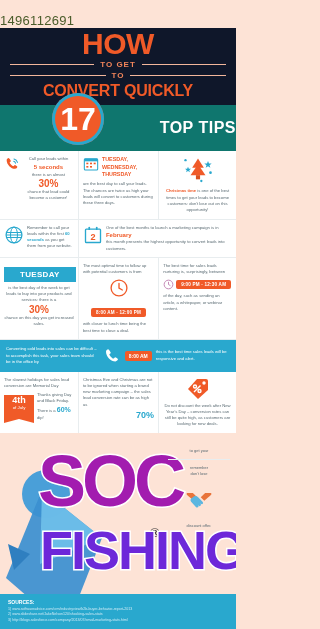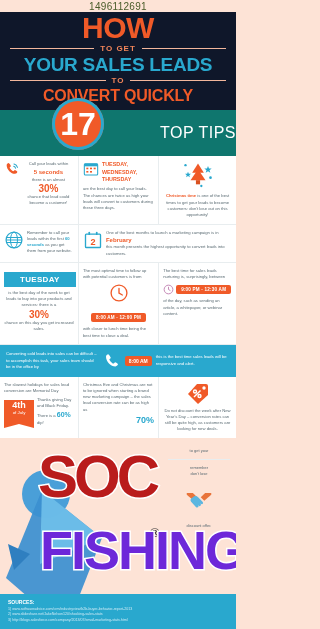--- a/index.html
+++ b/index.html
@@ -6,22 +6,22 @@
   body{
     width:236px;height:629px;overflow:hidden;position:relative;
     background:#fde3d6;
     font-family:"Liberation Sans","DejaVu Sans",sans-serif;
     -webkit-font-smoothing:antialiased;
   }
   .sheet{position:absolute;inset:0;}
 
   
   .imgid{
-    text-align:center;font-size:10px;color:#4a5c2a;letter-spacing:.3px;
-    padding-top:1px;font-family:"Liberation Sans",sans-serif;
+    text-align:left;font-size:13px;color:#4a5c2a;letter-spacing:.3px;
+    padding-top:13px;font-family:"Liberation Sans",sans-serif;
   }
 
   
   .header{background:#0f172a;padding:1px 0 6px;text-align:center;}
   .h-how{
     font-size:30px;line-height:.98;font-weight:bold;color:#f05a28;
     letter-spacing:-.5px;font-family:"Liberation Sans Narrow","Liberation Sans",sans-serif;
     text-transform:uppercase;
   }
   .h-rule{display:flex;align-items:center;justify-content:center;gap:6px;margin:2px 10px;}
@@ -41,21 +41,21 @@
     background:#0f766e;height:46px;position:relative;
     display:flex;align-items:center;justify-content:flex-end;gap:10px;
   }
   .badge17{
     position:absolute;left:52px;top:-12px;width:52px;height:52px;border-radius:50%;
     background:#f05a28;color:#fff;font-size:32px;font-weight:bold;
     display:flex;align-items:center;justify-content:center;line-height:1;
     box-shadow:0 0 0 3px #29a8ce inset;
   }
   .toptips{
-    color:#fff;font-size:16px;font-weight:normal;letter-spacing:.5px;
+    color:#fff;font-size:16px;font-weight:bold;letter-spacing:.5px;
     text-transform:uppercase;
   }
 
   
   .grid{background:#fff;}
   .row{display:flex;border-bottom:1px solid #e8edef;justify-content:flex-end;}
   .cell{padding:5px 4px;box-sizing:border-box;position:relative;}
   .cell + .cell{border-left:1px solid #e8edef;}
   .c1{width:33%;}
   .c2{width:34%;}
@@ -87,22 +87,22 @@
   }
   .callout .txt{color:#fff;font-size:4.2px;line-height:1.55;}
   .clockpill{
     background:#f05a28;color:#fff;font-size:5px;font-weight:bold;
     padding:2px 4px;border-radius:2px;white-space:nowrap;
   }
 
   
   .wm{position:absolute;left:0;right:0;bottom:0;top:430px;pointer-events:none;}
   .wm-soc{
-    position:absolute;left:38px;top:22px;font-size:60px;line-height:.82;
-    font-weight:bold;color:#b91c1c;letter-spacing:-4px;
+    position:absolute;left:38px;top:22px;font-size:72px;line-height:.82;
+    font-weight:bold;color:#a21caf;letter-spacing:-4px;
     -webkit-text-stroke:3px #fff;paint-order:stroke fill;
   }
   .wm-fish{
     position:absolute;left:40px;top:98px;font-size:54px;line-height:.85;
     font-weight:bold;color:#6d28d9;letter-spacing:-2px;
     -webkit-text-stroke:3px #fff;paint-order:stroke fill;
   }
   .wm-r{position:absolute;left:150px;top:95px;font-size:13px;color:#3a3a3a;font-weight:bold;}
   .wm-fishtail{position:absolute;left:0;top:30px;}
 
@@ -119,21 +119,20 @@
 
 <div class="sheet">
 
   <div class="imgid">1496112691</div>
 
   <div class="header">
     <div class="h-how">HOW</div>
     <div class="h-rule">
       <span class="h-small">TO GET</span>
     </div>
-    <div class="h-leads">YOUR SALES LEADS</div>
     <div class="h-rule">
       <span class="h-small">TO</span>
     </div>
     <div class="h-convert">CONVERT QUICKLY</div>
   </div>
 
   <div class="tipsband">
     <div class="badge17">17</div>
     <div class="toptips">TOP TIPS</div>
   </div>

